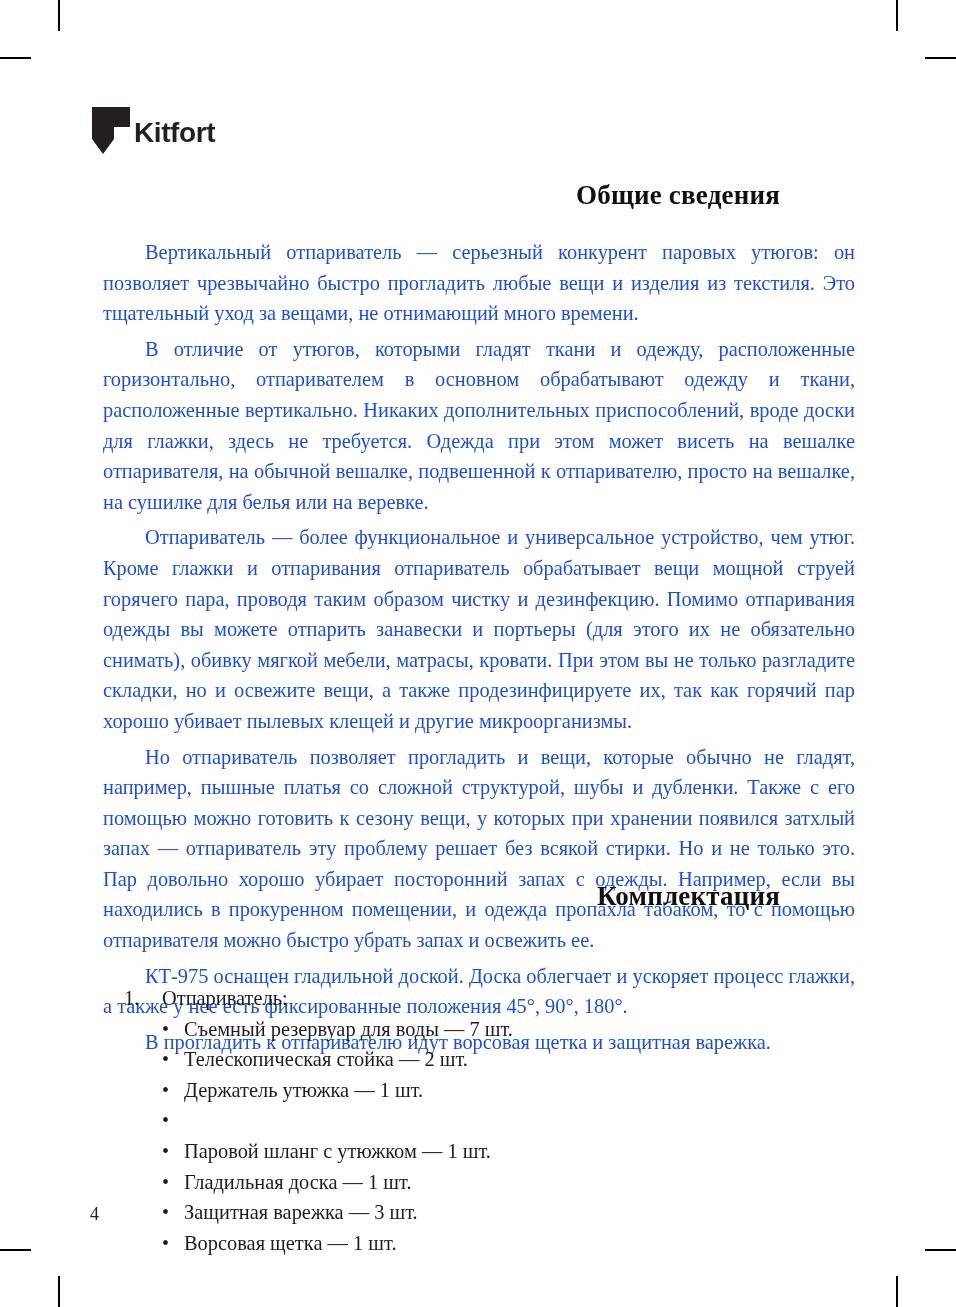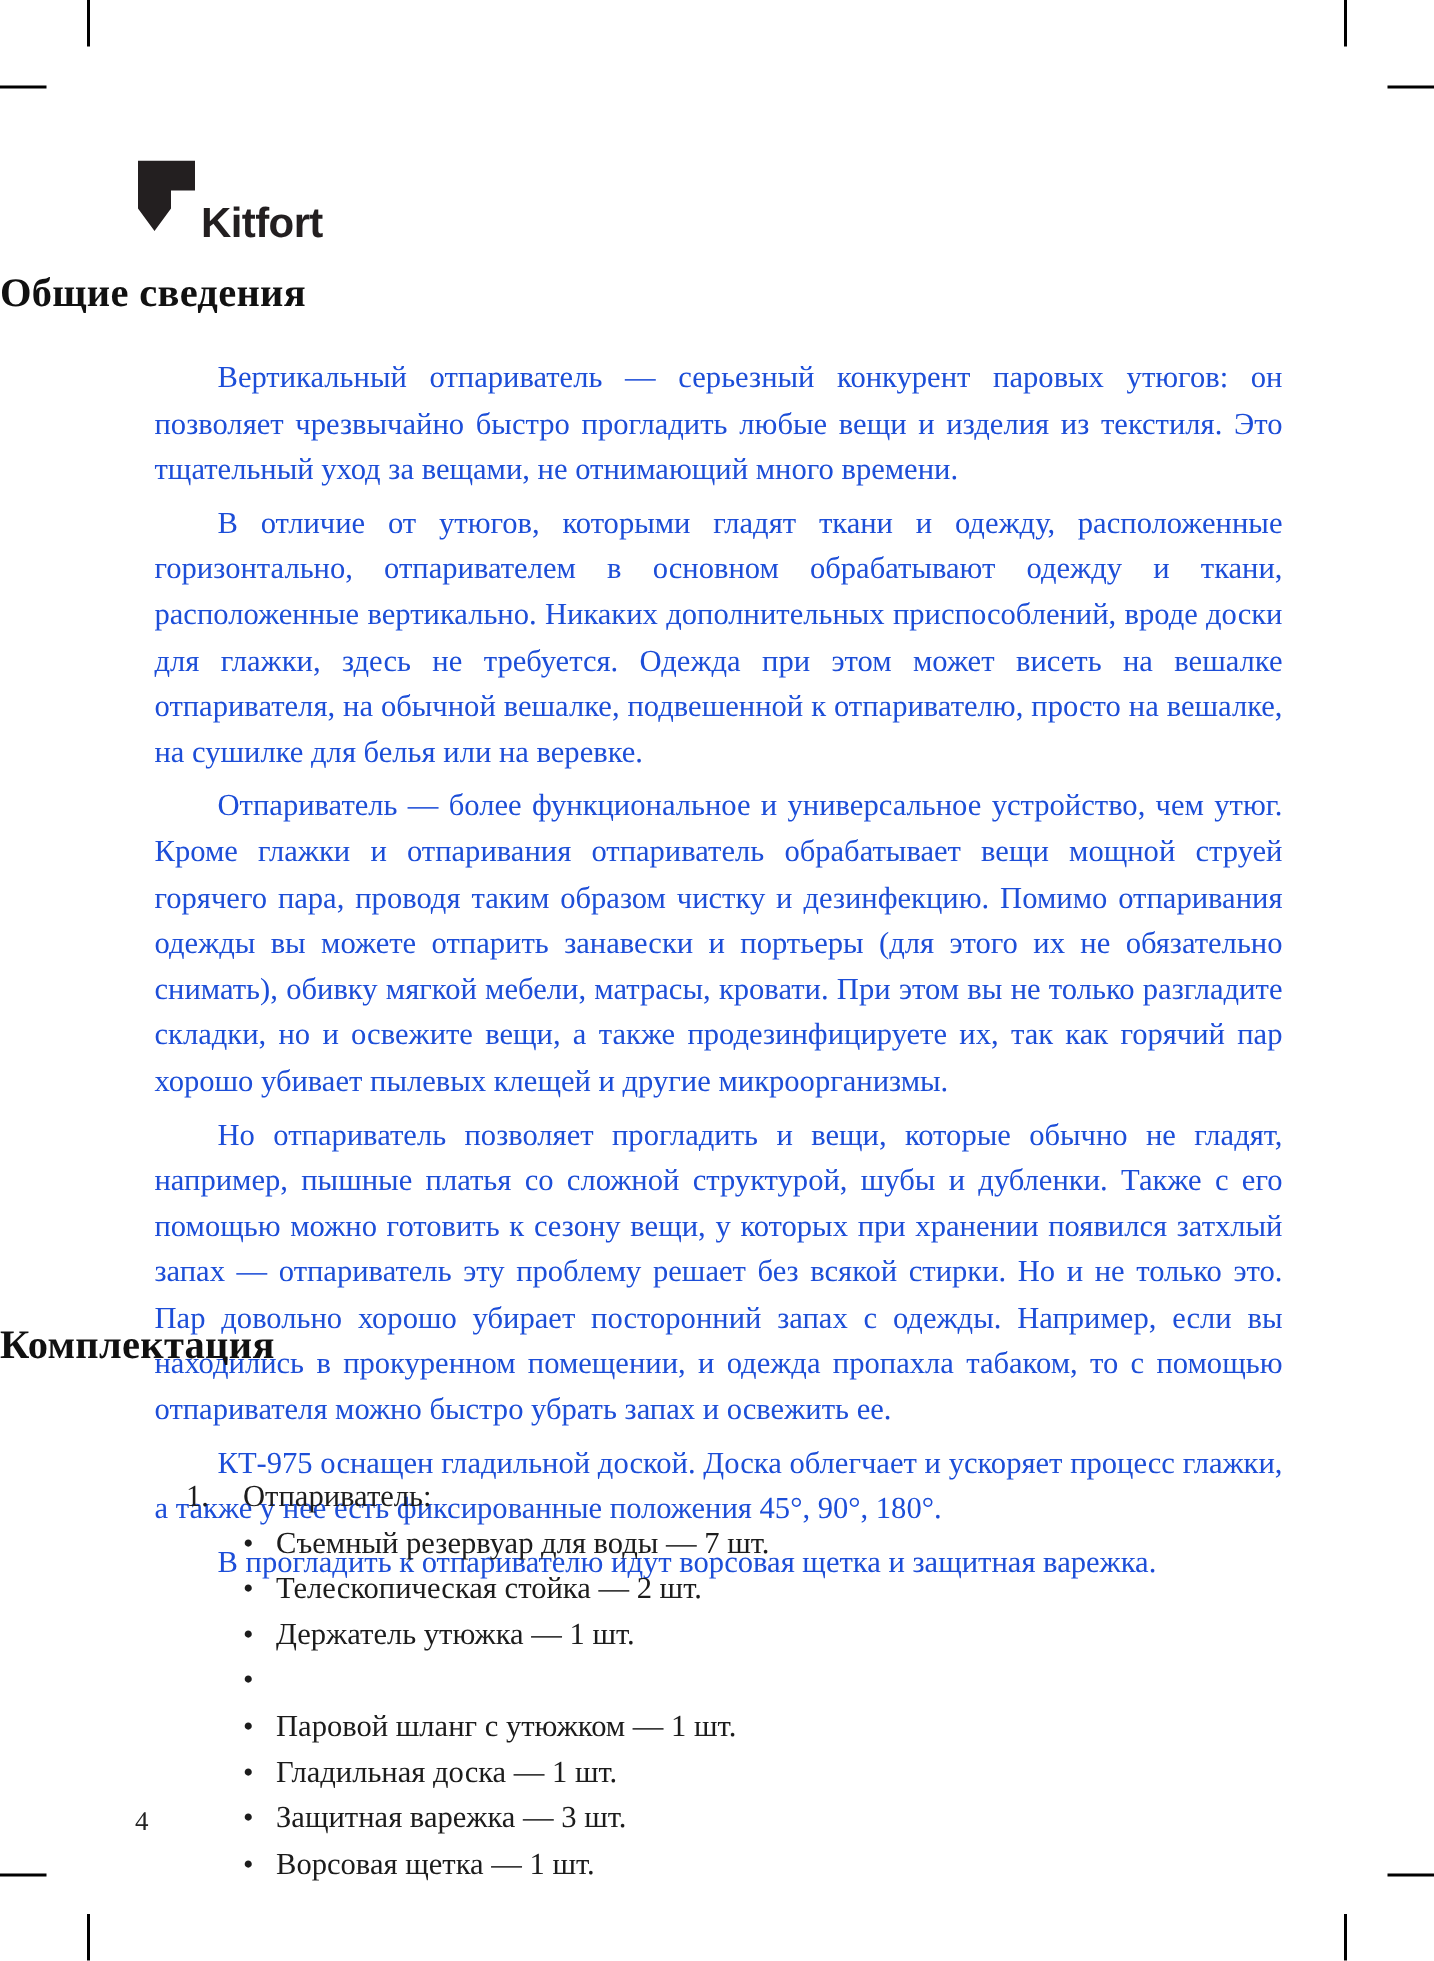--- a/index.html
+++ b/index.html
@@ -59,31 +59,31 @@
     flex: 0 0 auto;
   }
   .logo-mark svg { display: block; }
   .logo-word {
     font-family: "Liberation Sans", "DejaVu Sans", sans-serif;
     font-weight: bold;
     font-size: 28px;
     letter-spacing: -0.4px;
     color: #231f20;
     margin-left: 4px;
-    margin-bottom: 2px;
+    margin-bottom: 18px;
     line-height: 1;
   }
 
   
   h1.section-heading {
     position: absolute;
     left: 0;
     width: 780px;
     margin: 0;
-    text-align: left;
+    text-align: right;
     font-family: "Liberation Serif", "DejaVu Serif", serif;
     font-weight: bold;
     font-size: 27px;
     letter-spacing: 0.2px;
     color: #111111;
   }
   #heading-general { top: 180px; }
   #heading-package { top: 881px; }
 
   

